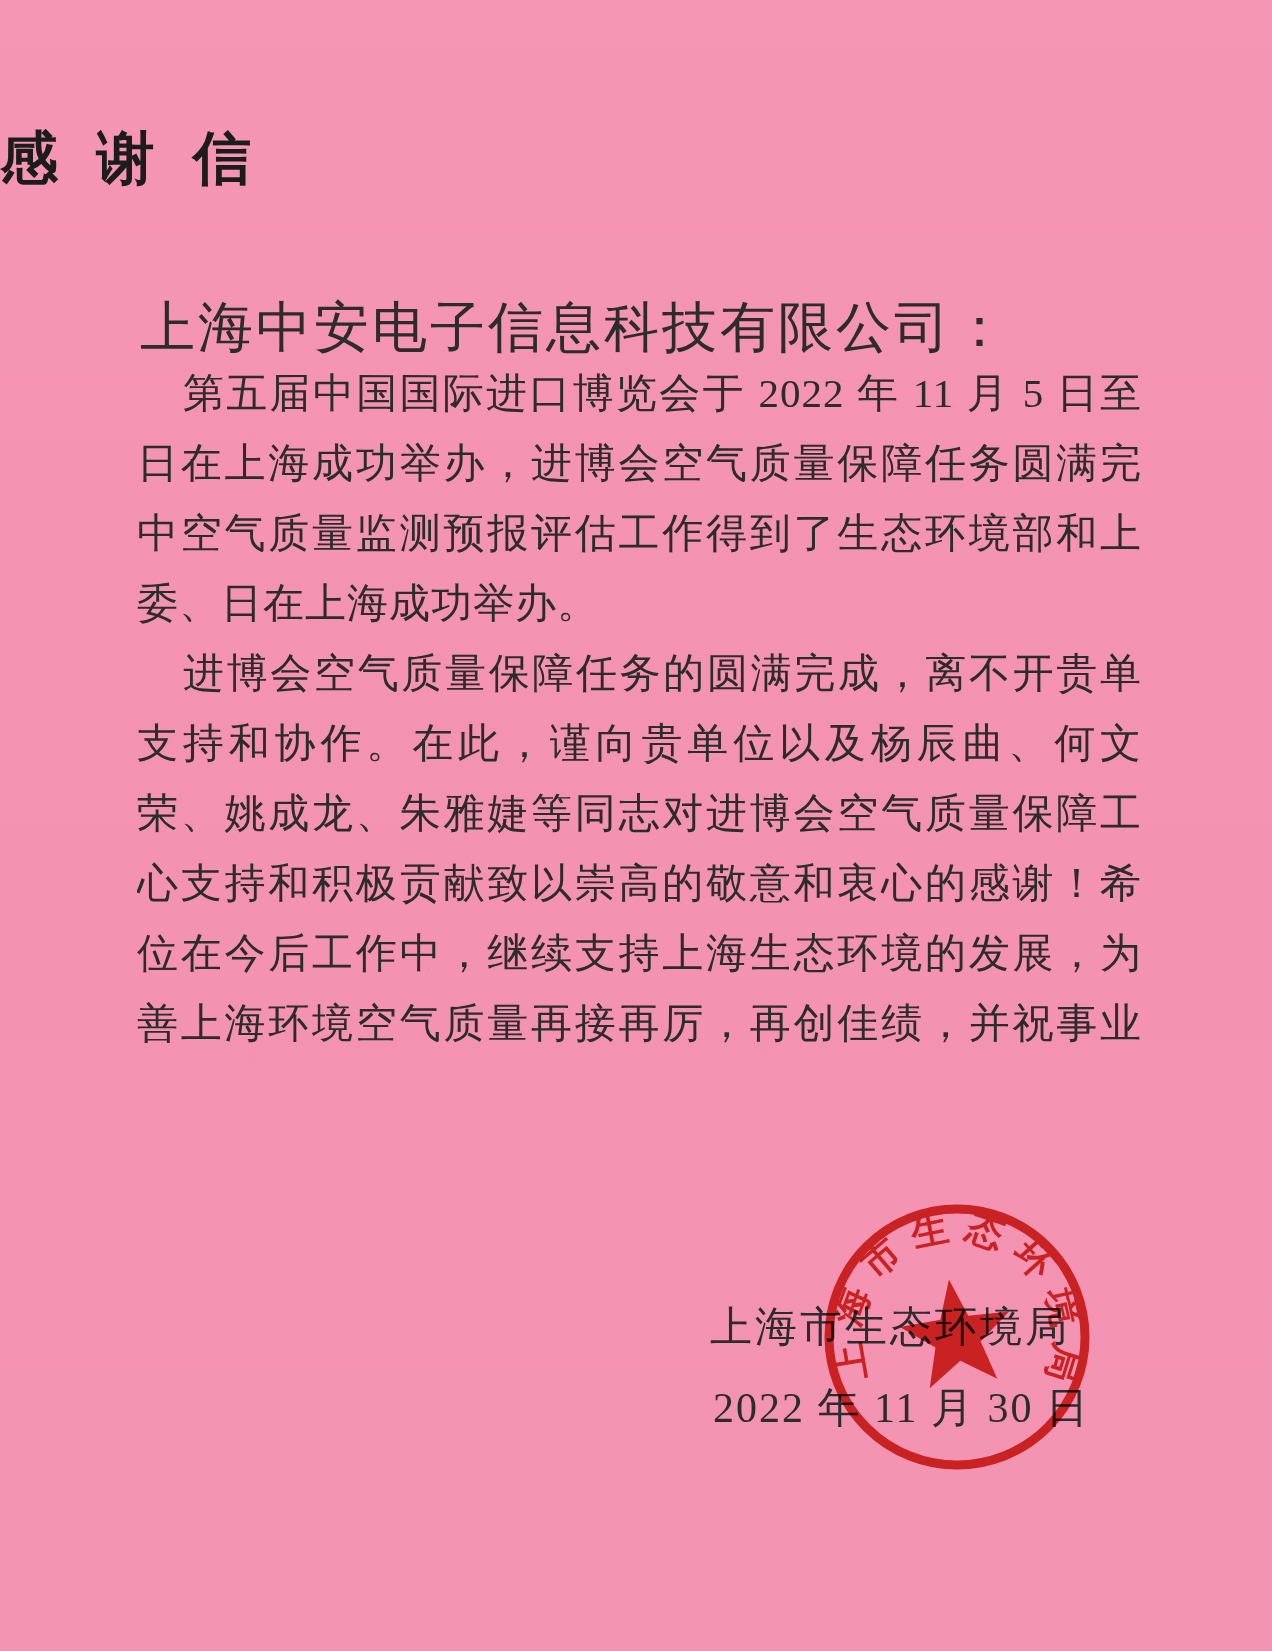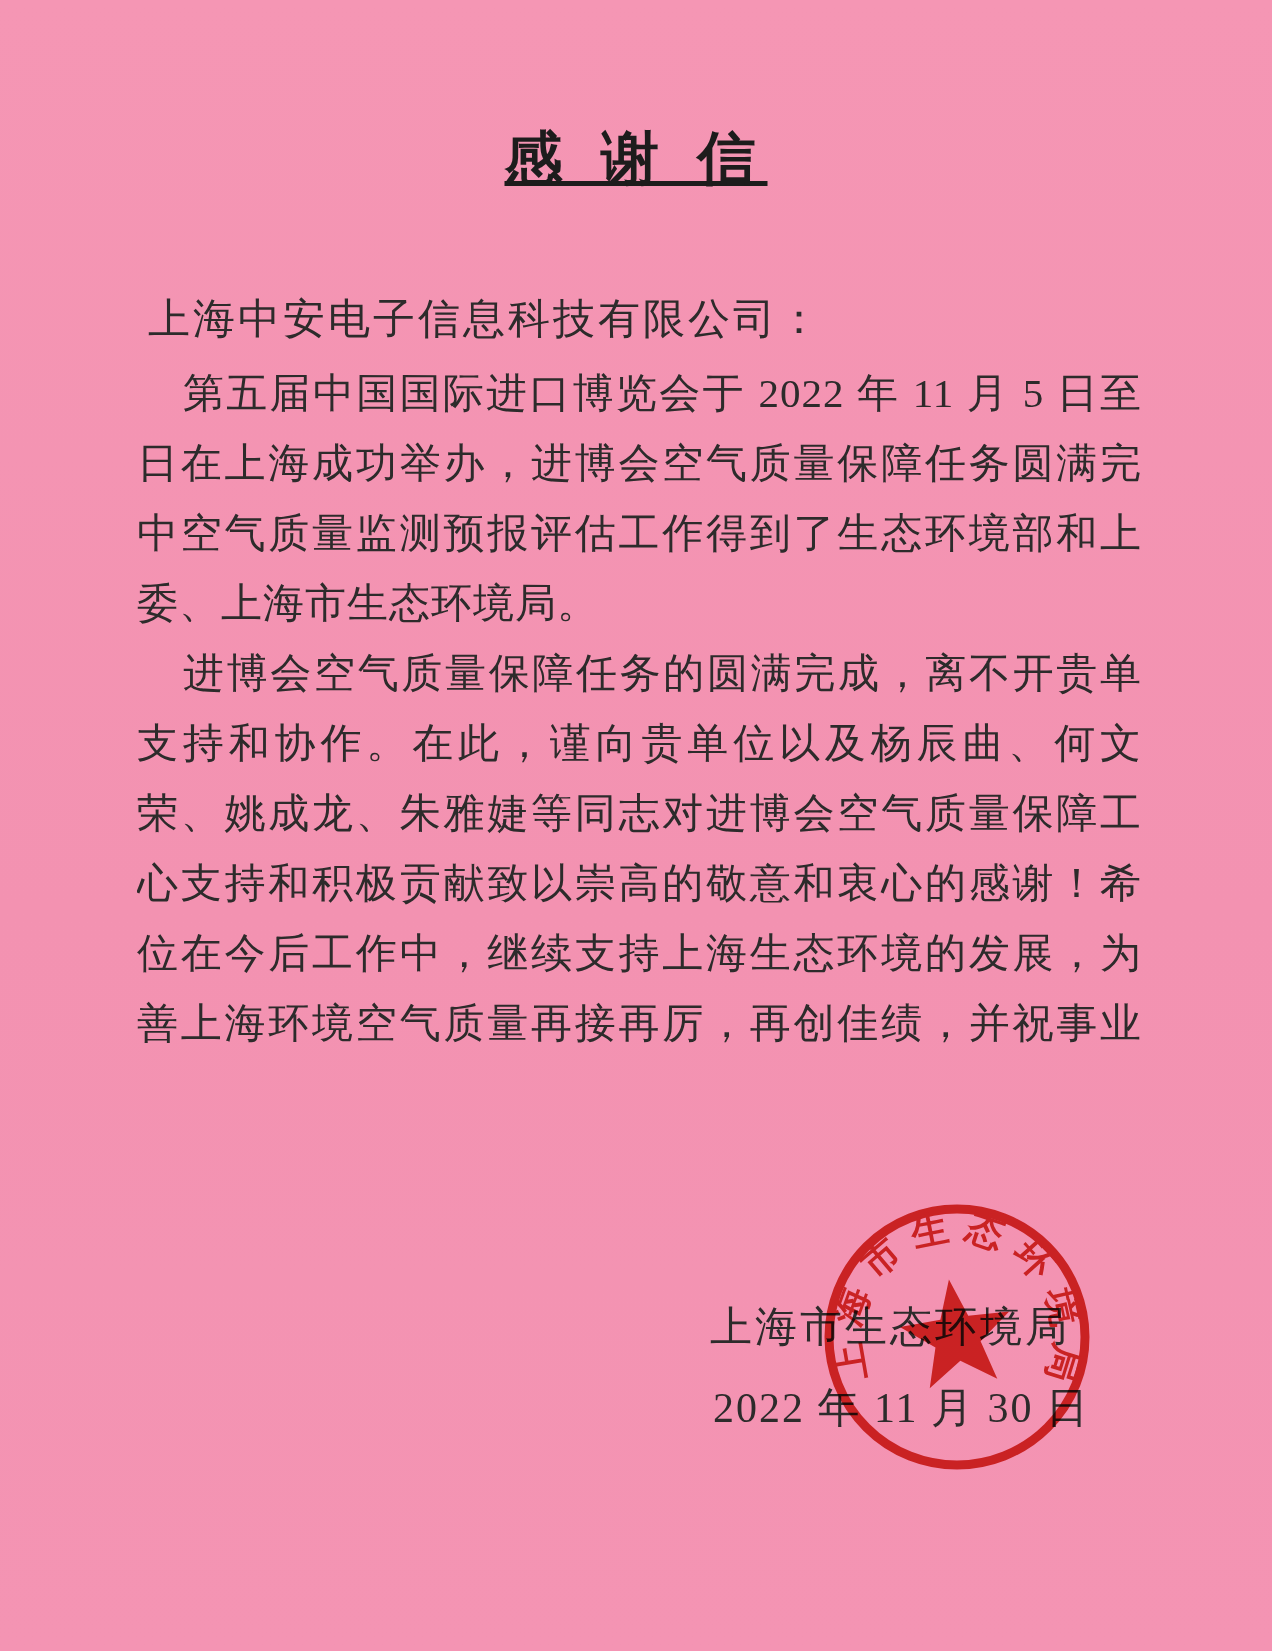--- a/index.html
+++ b/index.html
@@ -12,34 +12,32 @@
     position: relative;
     width: 1272px; height: 1651px;
     background: #f494b2;
     background-image: linear-gradient(180deg, #f596b4 0%, #f392b1 55%, #f494b3 100%);
     color: #2d2b2b;
   }
   .title {
     position: absolute;
     top: 120px; left: 0; width: 100%;
     margin: 0;
-    text-align: center;
+    text-align: left;
     font-size: 58px;
     font-weight: bold;
     letter-spacing: 12px;
     color: #1d1c1c;
-    text-decoration: underline;
   }
   .addressee {
     position: absolute;
     left: 140px; top: 291px;
-    font-size: 42px;
+    font-size: 55px;
     letter-spacing: 3px;
     white-space: nowrap;
-    margin-left: 8px;
   }
   .body-block {
     position: absolute;
     left: 137px; top: 358px;
     width: 1005px;
   }
   .para { margin: 0; }
   .line {
     height: 70px;
     line-height: 70px;
@@ -87,21 +85,21 @@
 
   <h1 class="title">感 谢 信</h1>
 
   <div class="addressee">上海中安电子信息科技有限公司：</div>
 
   <div class="body-block">
       <div class="para">
         <div class="line first">第五届中国国际进口博览会于 2022 年 11 月 5 日至 10</div>
         <div class="line">日在上海成功举办，进博会空气质量保障任务圆满完成，其</div>
         <div class="line">中空气质量监测预报评估工作得到了生态环境部和上海市</div>
-        <div class="line last">委、上海市生态环境局。</div>
+        <div class="line last">委、日在上海成功举办。</div>
       </div>
       <div class="para">
         <div class="line first">进博会空气质量保障任务的圆满完成，离不开贵单位的</div>
         <div class="line">支持和协作。在此，谨向贵单位以及杨辰曲、何文浩、张秀</div>
         <div class="line">荣、姚成龙、朱雅婕等同志对进博会空气质量保障工作的关</div>
         <div class="line">心支持和积极贡献致以崇高的敬意和衷心的感谢！希望贵单</div>
         <div class="line">位在今后工作中，继续支持上海生态环境的发展，为持续改</div>
         <div class="line">善上海环境空气质量再接再厉，再创佳绩，并祝事业发展蒸</div>
       </div>
     </div>

